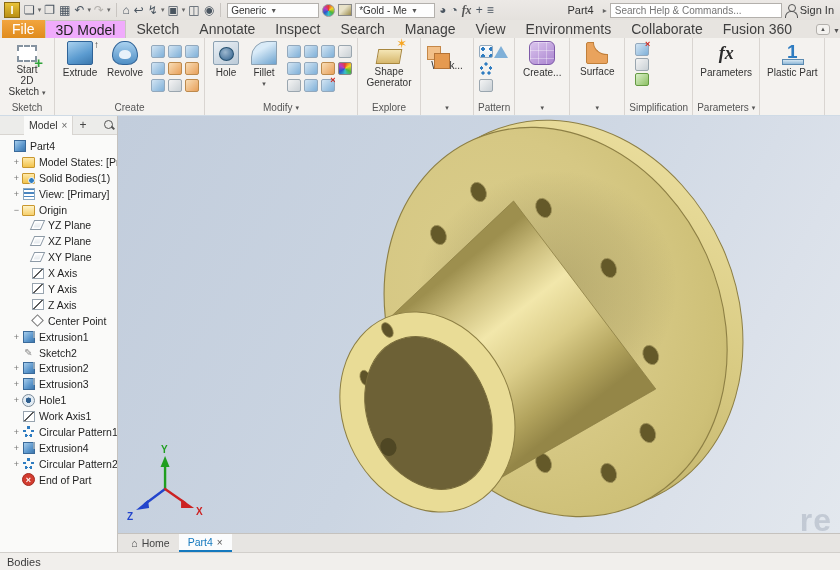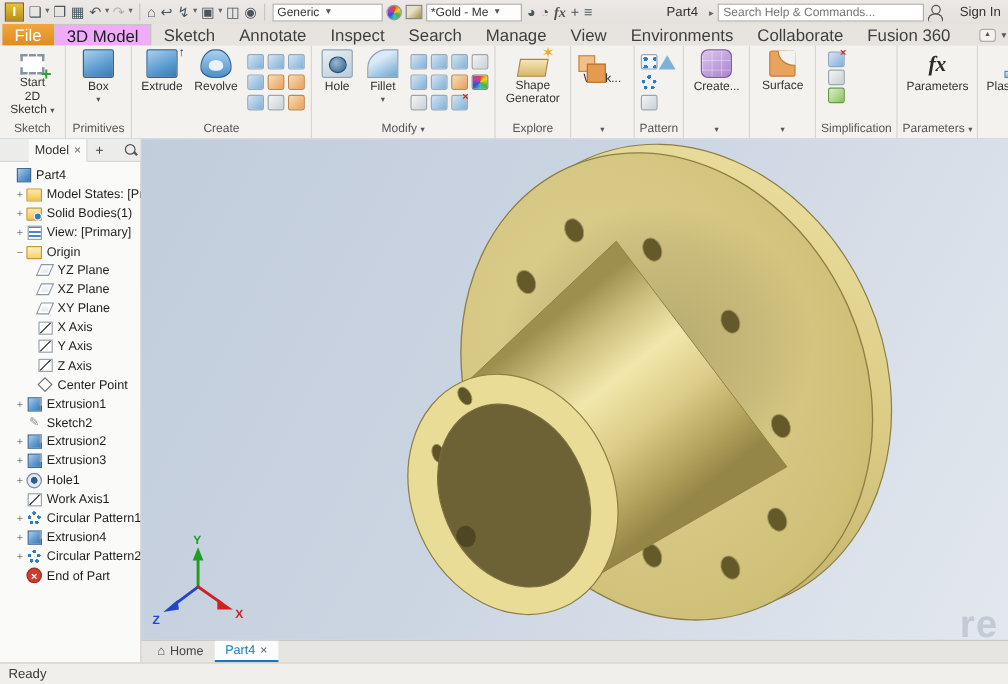--- a/index.html
+++ b/index.html
@@ -17,21 +17,21 @@
   .combo{height:15px;background:#fdfdfd;border:1px solid #b3b0ac;display:flex;align-items:center;justify-content:flex-start;padding:0 3px;font-size:10px;color:#333;flex:none;}
   .combo .crt{font-size:7px;color:#555;margin-left:4px;}
   .colorwheel{width:13px;height:13px;border-radius:50%;background:conic-gradient(#e43f2f,#f5d327,#4db53a,#37c0c9,#2b55c9,#c03ac0,#e43f2f);border:1px solid #999;flex:none;}
   .swatch{width:14px;height:12px;background:linear-gradient(135deg,#e8e2c8 40%,#9a8a4a);border:1px solid #888;flex:none;}
   .tb-title{font-size:11px;color:#333;padding:0 6px;white-space:nowrap;}
   .tb-arrow{font-size:8px;color:#666;}
   .searchbox{width:172px;height:15px;border:1px solid #b3b0ac;background:#fff;font-size:10px;padding:0 4px;color:#555;flex:none;}
   .person{width:12px;height:13px;position:relative;flex:none;}
   .person::before{content:"";position:absolute;left:3px;top:0;width:6px;height:6px;border:1.2px solid #555;border-radius:50%;}
   .person::after{content:"";position:absolute;left:0;top:7px;width:11px;height:6px;border:1.2px solid #555;border-bottom:none;border-radius:6px 6px 0 0;}
-  .signin{font-size:11px;color:#333;white-space:nowrap;padding-right:2px;margin-left:12px;}
+  .signin{font-size:11px;color:#333;white-space:nowrap;padding-right:2px;}
   .spacer{flex:1;}
 
   
   .tabrow{position:absolute;top:20px;left:0;right:0;height:18px;background:#e7e4e0;display:flex;align-items:flex-end;padding-left:2px;}
   .rtab{height:18px;line-height:18px;padding:0 10px;font-size:14px;color:#3f3f3f;white-space:nowrap;}
   .rtab.file{background:linear-gradient(#f2a53e,#e08c1d);color:#fff;height:18px;}
   .rtab.active{background:#f0abfc;border:1px solid #c9c5c1;border-bottom:none;color:#1f1f1f;}
   .collapsebtn{margin-left:14px;margin-bottom:3px;width:20px;height:11px;border:1px solid #b3b0ac;border-radius:3px;background:#f4f2ef;font-size:6px;color:#555;text-align:center;line-height:9px;}
   .collapsebtn-caret{font-size:7px;color:#555;margin-left:3px;margin-bottom:4px;}
 
@@ -198,32 +198,20 @@
           <span class="bic bic-start2d"></span>
           <span>Start</span>
           <span class="l2"><span>2D Sketch</span> <span class="crt">▾</span></span>
         </div>
       </div>
       <div class="rg-label">
           <span>Sketch</span>
         </div>
     </div>
 
-    <div class="rgroup">
-      <div class="rg-body">
-        <div class="bigbtn">
-          <span class="bic bic-box"></span>
-          <span>Box</span>
-          <span class="l2 crt">▾</span>
-        </div>
-      </div>
-      <div class="rg-label">
-          <span>Primitives</span>
-        </div>
-    </div>
 
     <div class="rgroup">
       <div class="rg-body">
         <div class="bigbtn" style="width:42px;">
           <span class="bic bic-extrude"></span>
           <span>Extrude</span>
         </div>
         <div class="bigbtn" style="width:42px;">
           <span class="bic bic-revolve"></span>
           <span>Revolve</span>
@@ -618,16 +606,16 @@
         </span>
         <span class="dtab active">
           <span>Part4</span>
           <span class="x">×</span>
         </span>
       </div>
     </div>
   </div>
 
   <div class="statusbar">
-    <span>Ready</span>
+    <span>Bodies</span>
   </div>
 
 </div>
 
 </body></html>

